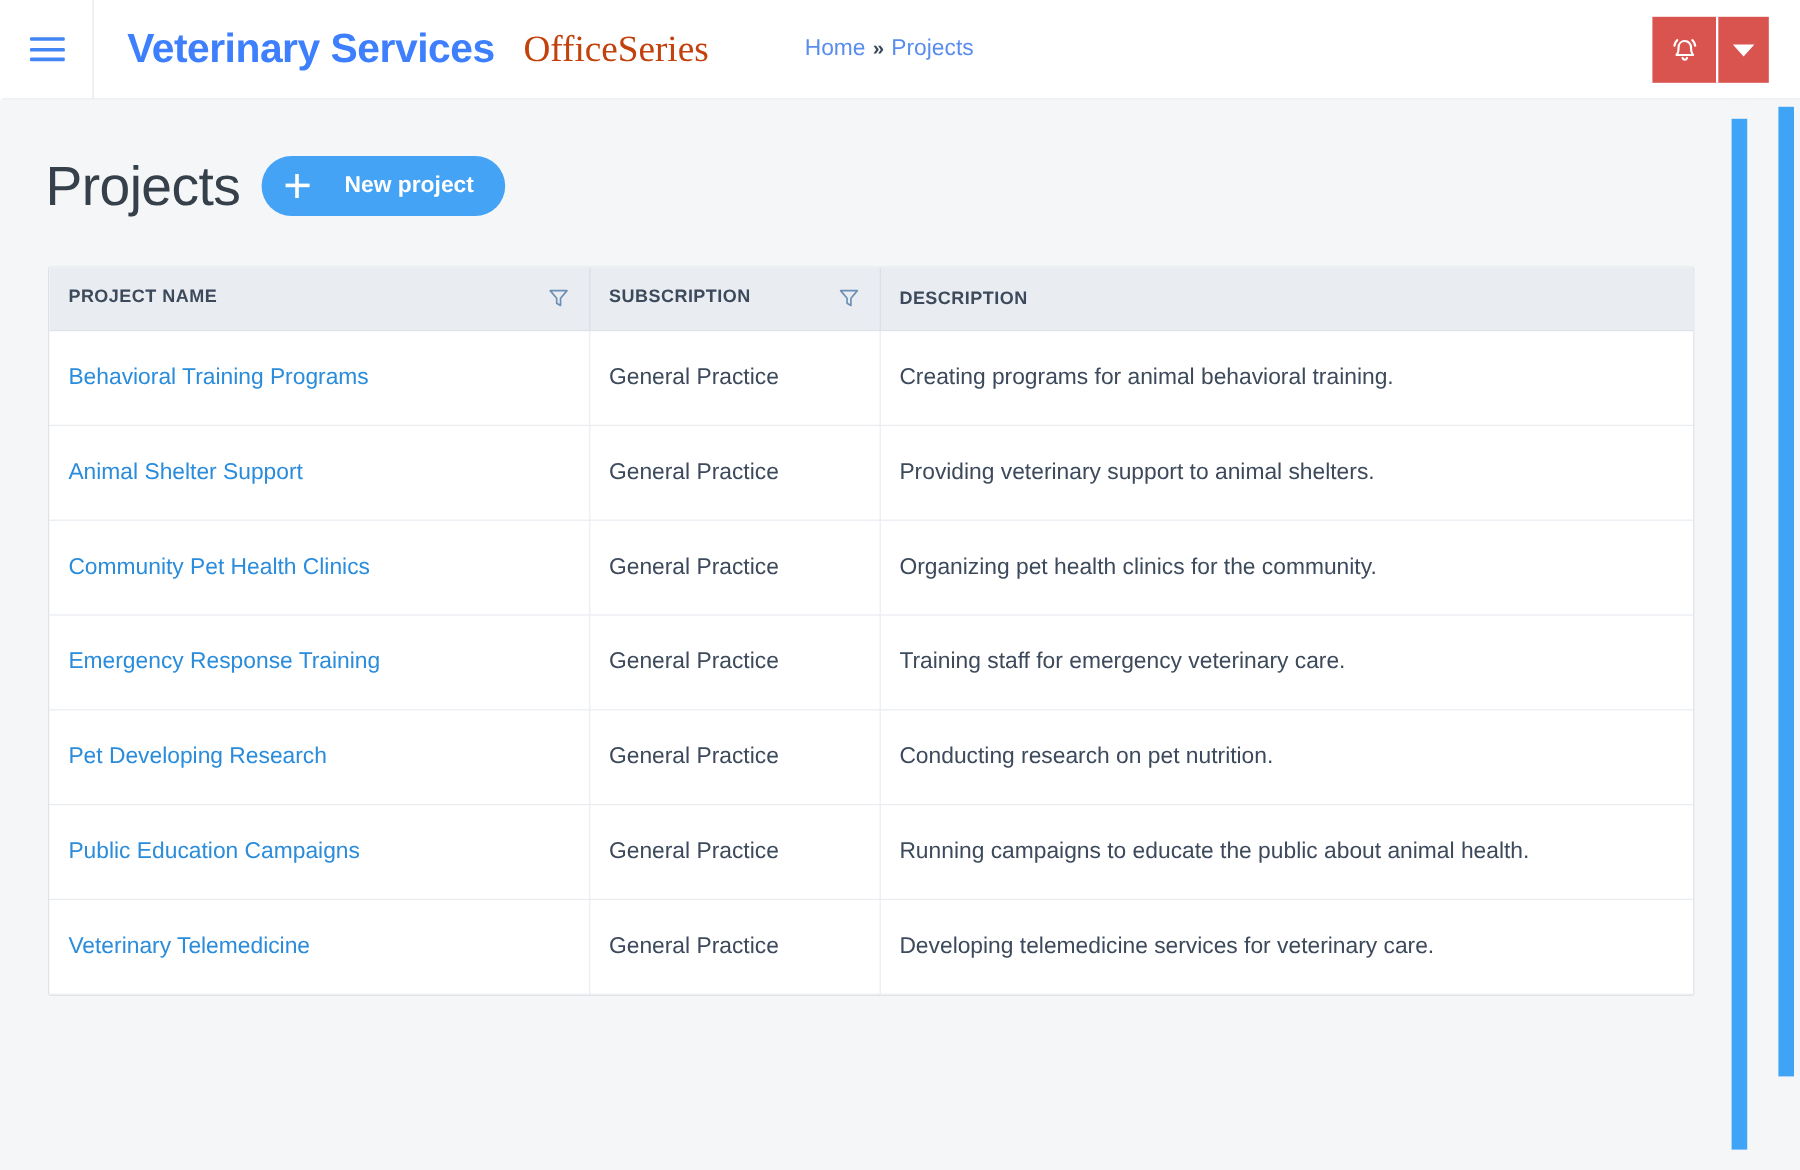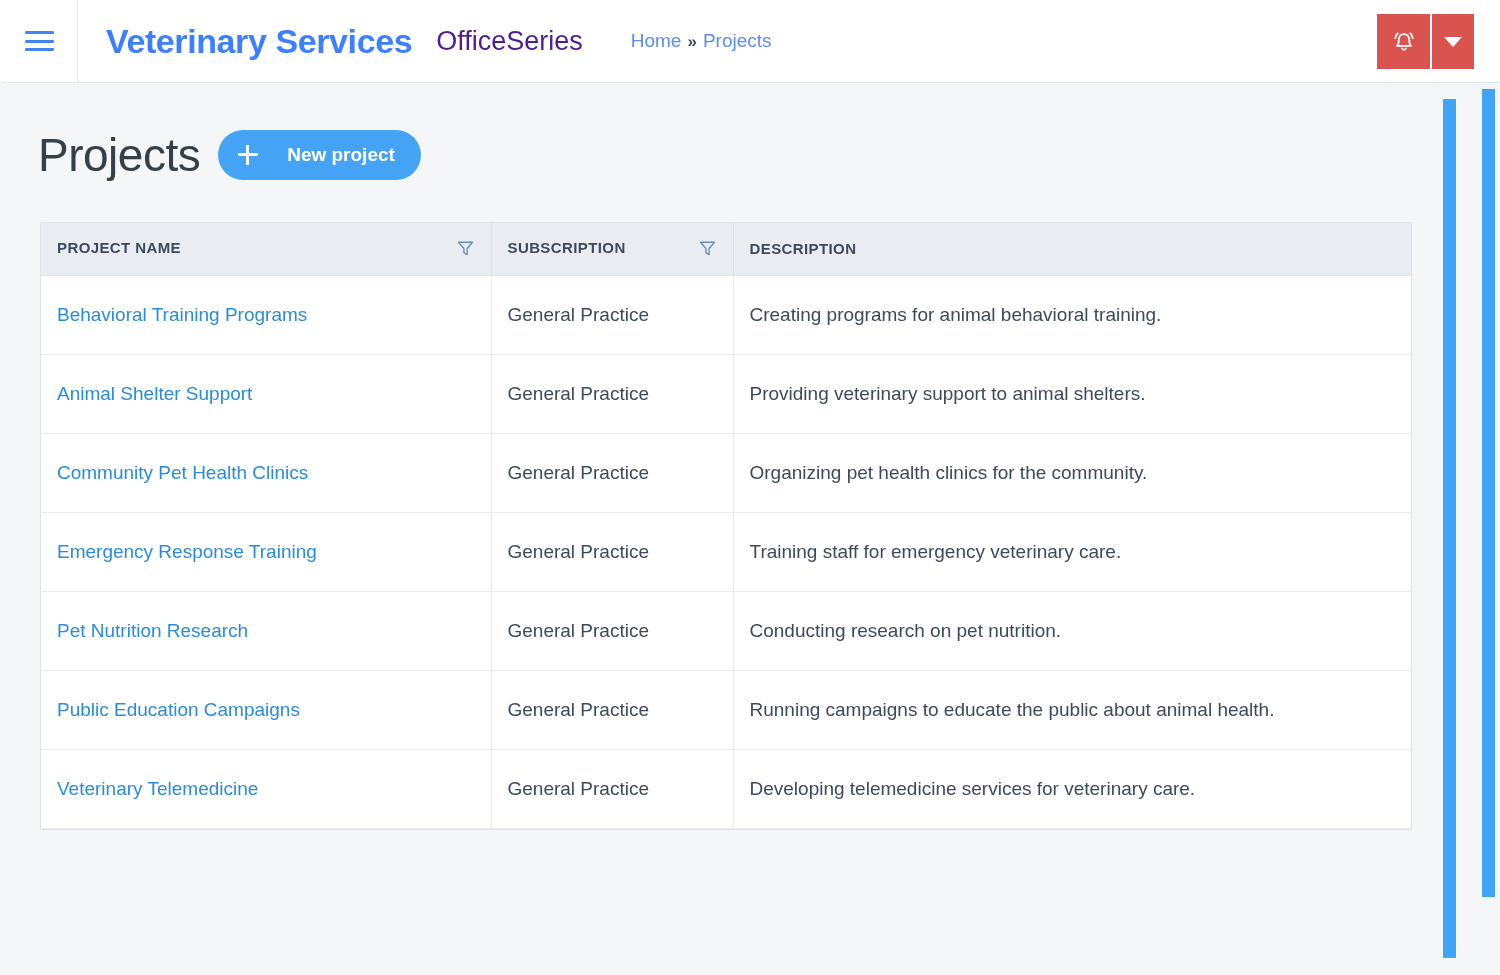--- a/index.html
+++ b/index.html
@@ -53,28 +53,29 @@
     margin-left: 28px;
     font-size: 34px;
     font-weight: 700;
     color: #3d7ffc;
     letter-spacing: -0.4px;
     white-space: nowrap;
   }
 
   .brand-sub {
     margin-left: 24px;
-    font-size: 27px;
-    color: #4c1d95;
+    font-size: 31px;
+    color: #c2410c;
     font-weight: 400;
     white-space: nowrap;
+    font-family: Liberation Serif, serif;
   }
 
   .breadcrumb {
-    margin-left: 48px;
+    margin-left: 80px;
     font-size: 19px;
     color: #4f8ef7;
     white-space: nowrap;
     display: flex;
     align-items: baseline;
     gap: 6px;
   }
   .breadcrumb a {
     color: #5b8def;
     text-decoration: none;
@@ -356,21 +357,21 @@
             <td class="col-name"><a>Community Pet Health Clinics</a></td>
             <td>General Practice</td>
             <td>Organizing pet health clinics for the community.</td>
           </tr>
           <tr>
             <td class="col-name"><a>Emergency Response Training</a></td>
             <td>General Practice</td>
             <td>Training staff for emergency veterinary care.</td>
           </tr>
           <tr>
-            <td class="col-name"><a>Pet Nutrition Research</a></td>
+            <td class="col-name"><a>Pet Developing Research</a></td>
             <td>General Practice</td>
             <td>Conducting research on pet nutrition.</td>
           </tr>
           <tr>
             <td class="col-name"><a>Public Education Campaigns</a></td>
             <td>General Practice</td>
             <td>Running campaigns to educate the public about animal health.</td>
           </tr>
           <tr>
             <td class="col-name"><a>Veterinary Telemedicine</a></td>

